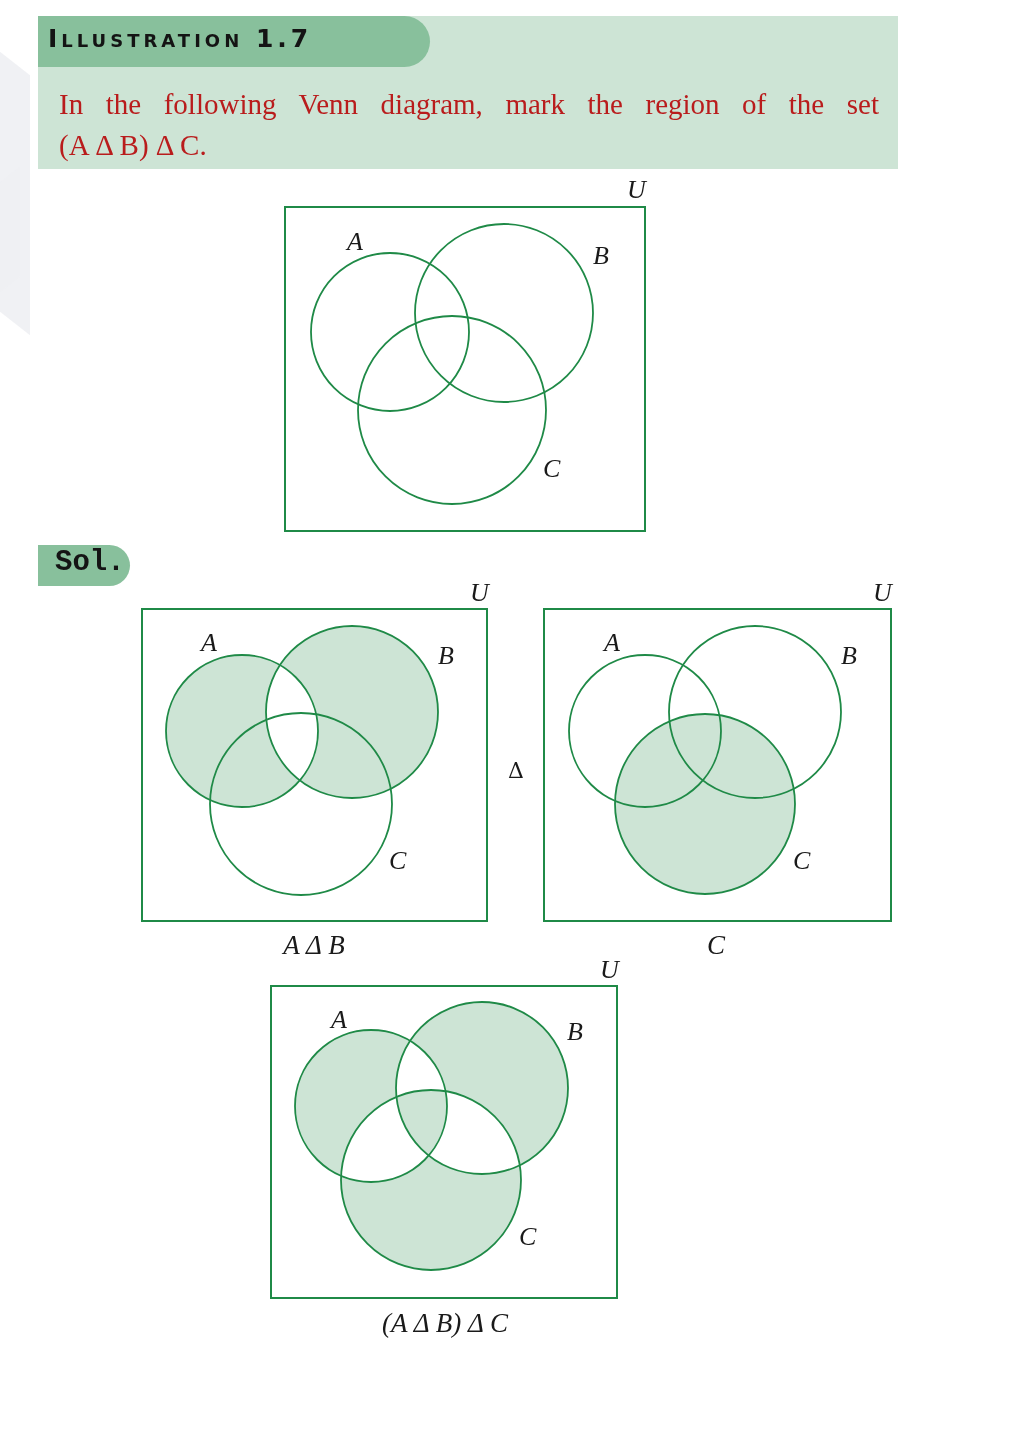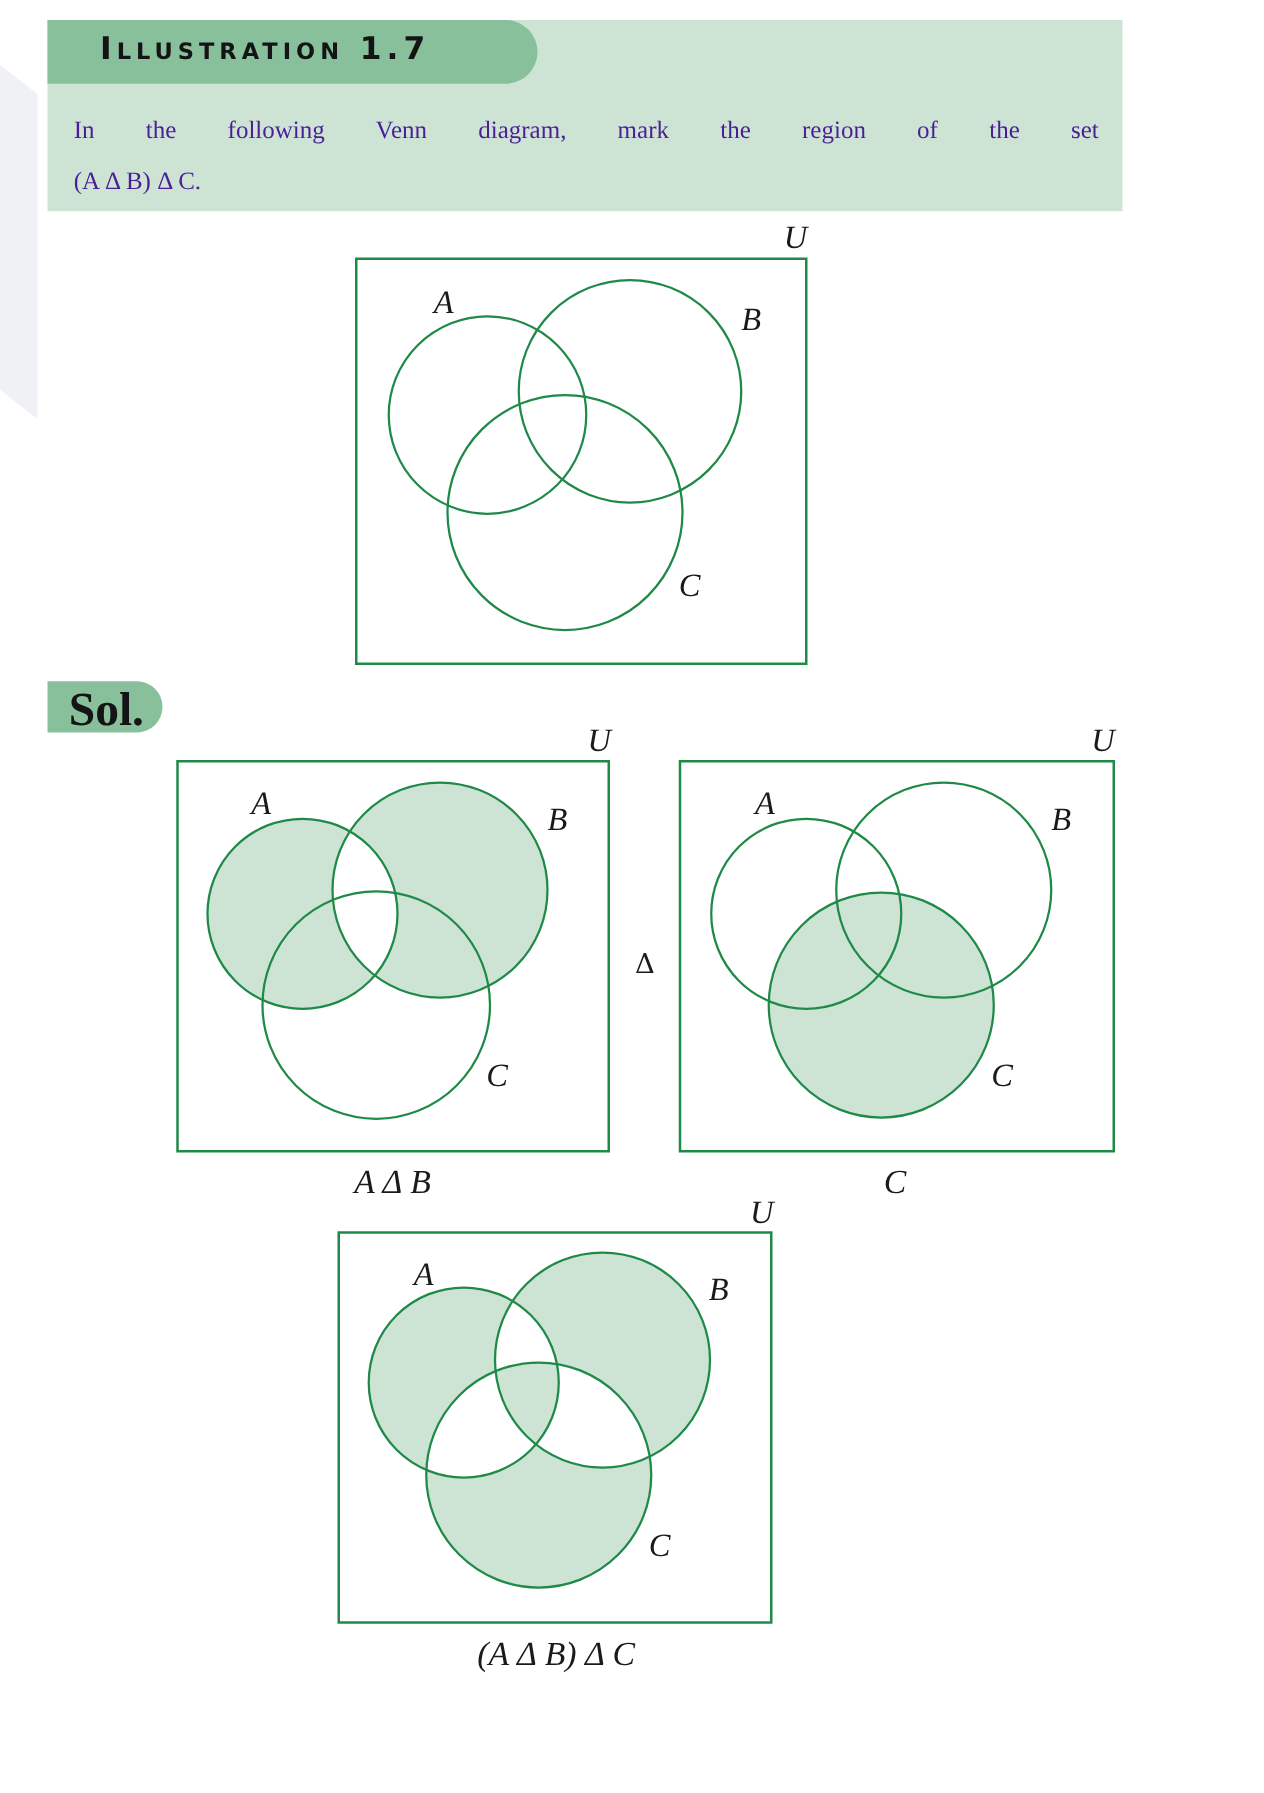--- a/index.html
+++ b/index.html
@@ -8,27 +8,27 @@
   .watermark { position: absolute; left: -60px; top: 40px; width: 90px; height: 260px;
                background: #eef0f3; transform: skewY(38deg); opacity: 0.9; }
   .watermark2 { position: absolute; left: -40px; top: 190px; width: 60px; height: 110px;
                background: #eef0f3; transform: skewY(-38deg); opacity: 0.9; }
   .panel { position: absolute; left: 38px; top: 16px; width: 860px; height: 153px;
            background: #cde4d5; }
   .title-pill { position: absolute; left: 38px; top: 16px; width: 392px; height: 51px;
                 background: #88c09c; border-radius: 0 26px 26px 0; }
   .title-text { position: absolute; left: 48px; top: 24px; font-family: "DejaVu Sans", sans-serif;
                 font-weight: bold; font-size: 25px; letter-spacing: 4px; color: #141414;
-                font-variant: small-caps; white-space: nowrap; margin-left: 32px; }
-  .prompt { position: absolute; left: 59px; top: 84px; width: 820px; font-size: 20px;
-            line-height: 41px; text-align: justify; text-align-last: left; color: #4c1d95; }
+                font-variant: small-caps; white-space: nowrap; }
+  .prompt { position: absolute; left: 59px; top: 84px; width: 820px; font-size: 29px;
+            line-height: 41px; text-align: justify; text-align-last: left; color: #b91c1c; }
   .prompt .l1 { display: block; text-align: justify; text-align-last: justify; }
   .sol { position: absolute; left: 38px; top: 545px; width: 92px; height: 41px;
          background: #88c09c; border-radius: 0 21px 21px 0; }
-  .sol-text { position: absolute; left: 55px; top: 546px; font-weight: bold; font-size: 38px; color: #141414; }
+  .sol-text { position: absolute; left: 55px; top: 546px; font-weight: bold; font-size: 29px; color: #141414; font-family: Liberation Mono, monospace; }
   svg.figure { position: absolute; left: 0; top: 0; }
   .lbl { font-family: "Liberation Serif", serif; font-style: italic; font-size: 26px; fill: #1a1a1a; }
   .op { font-family: "DejaVu Serif", serif; font-size: 22px; fill: #1a1a1a; }
   .cap { font-family: "Liberation Serif", serif; font-size: 27px; fill: #1a1a1a; }
 </style>
 </head>
 <body>
 
 <div class="watermark"></div>
 <div class="watermark2"></div>

